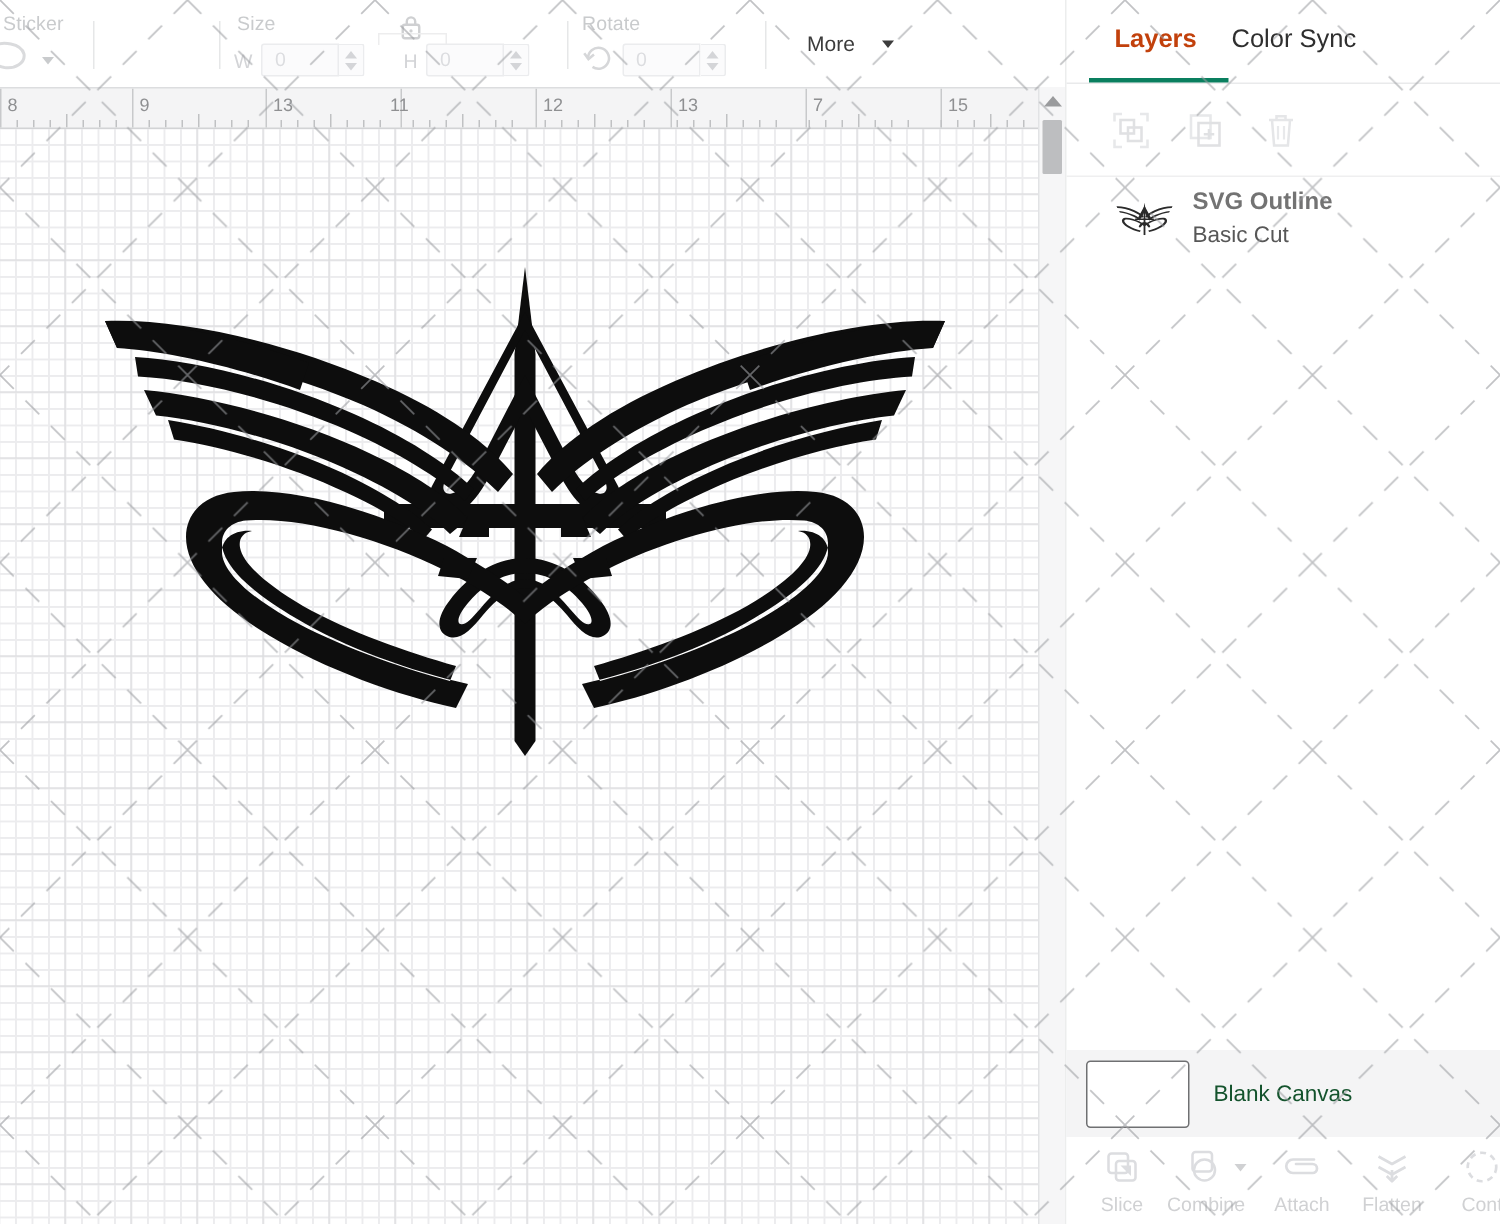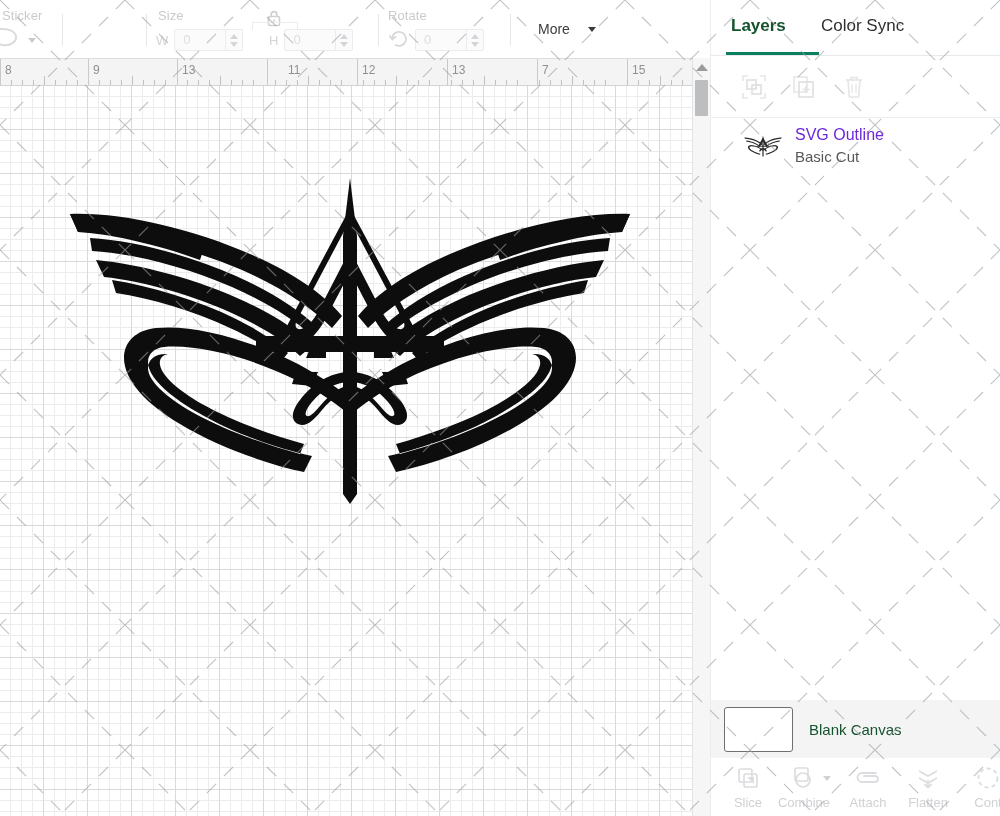--- a/index.html
+++ b/index.html
@@ -227,22 +227,22 @@
   }
   .tab {
     position: absolute;
     top: 16px;
     font-size: 17px;
     cursor: pointer;
     white-space: nowrap;
   }
   .tab.active {
     font-weight: bold;
-    color: #14532d;
-    left: 20px;
+    color: #c2410c;
+    left: 32px;
   }
   .tab.inactive {
     color: #2f2f2f;
     left: 110px;
   }
   .tab-underline {
     position: absolute;
     left: 15px;
     top: 52px;
     width: 93px;
@@ -286,22 +286,23 @@
     width: 40px;
     height: 40px;
     display: flex;
     align-items: center;
     justify-content: center;
     flex: 0 0 auto;
   }
   .layer-text { margin-left: 12px; }
   .layer-title {
     font-size: 16px;
-    color: #6d28d9;
+    color: #737373;
     line-height: 20px;
+    font-weight: bold;
   }
   .layer-sub {
     font-size: 15px;
     color: #575757;
     line-height: 20px;
     margin-top: 2px;
   }
 
   
   .canvas-row {
@@ -465,21 +466,21 @@
 
   <div class="ruler">
 
     <div class="r-major" style="left:0px;"></div>
     <div class="r-num" style="left:5px;">8</div>
     <div class="r-major" style="left:88px;"></div>
     <div class="r-num" style="left:93px;">9</div>
     <div class="r-major" style="left:177px;"></div>
     <div class="r-num" style="left:182px;">13</div>
     <div class="r-major" style="left:267px;"></div>
-    <div class="r-num" style="left:288px;text-align:right;">11</div>
+    <div class="r-num" style="left:260px;text-align:right;">11</div>
     <div class="r-major" style="left:357px;"></div>
     <div class="r-num" style="left:362px;">12</div>
     <div class="r-major" style="left:447px;"></div>
     <div class="r-num" style="left:452px;">13</div>
     <div class="r-major" style="left:537px;"></div>
     <div class="r-num" style="left:542px;">7</div>
     <div class="r-major" style="left:627px;"></div>
     <div class="r-num" style="left:632px;">15</div>
     <div id="ruler-ticks">
         <div class="r-tick" style="left: 11px; height: 5px;"></div>

